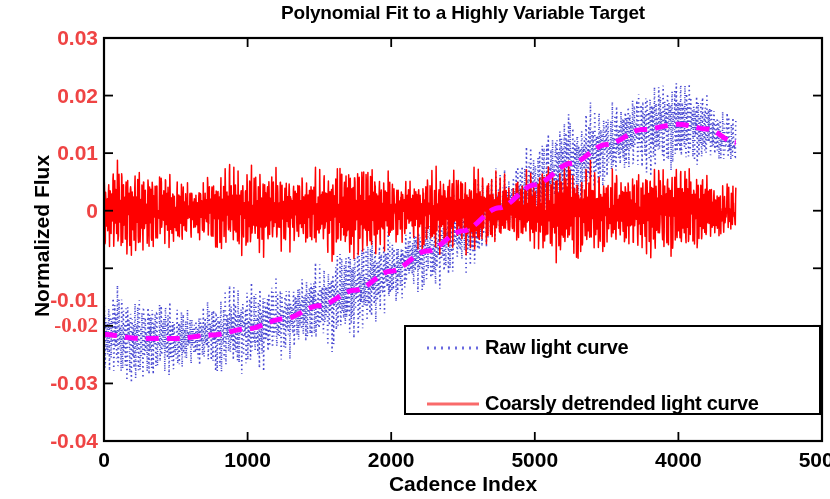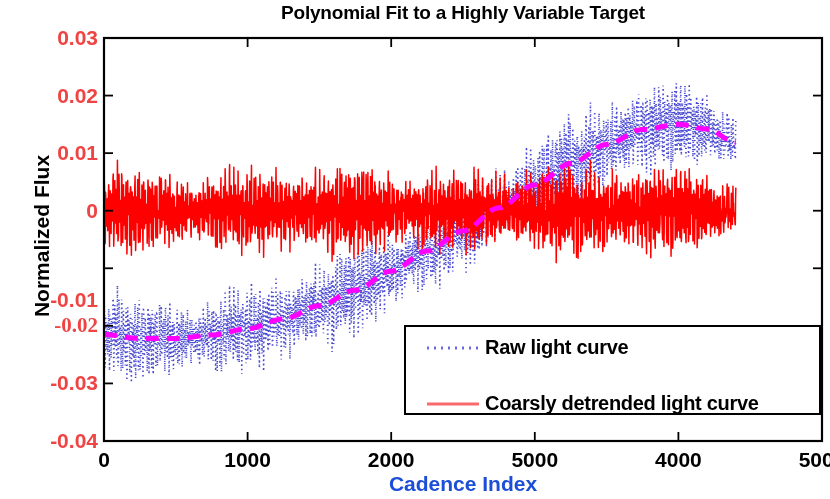--- a/index.html
+++ b/index.html
@@ -46,21 +46,21 @@
     white-space: nowrap;
   }
   .xlabel {
     position: absolute;
     left: 88px;
     top: 472px;
     width: 718px;
     text-align: center;
     font-size: 21px;
     font-weight: bold;
-    color: #1d4ed8;
+    color: #000000;
   }
   .ytick-label {
     position: absolute;
     right: 0;
     width: 82px;
     text-align: right;
     font-size: 21px;
     font-weight: bold;
     color: #ef4444;
     line-height: 1;

